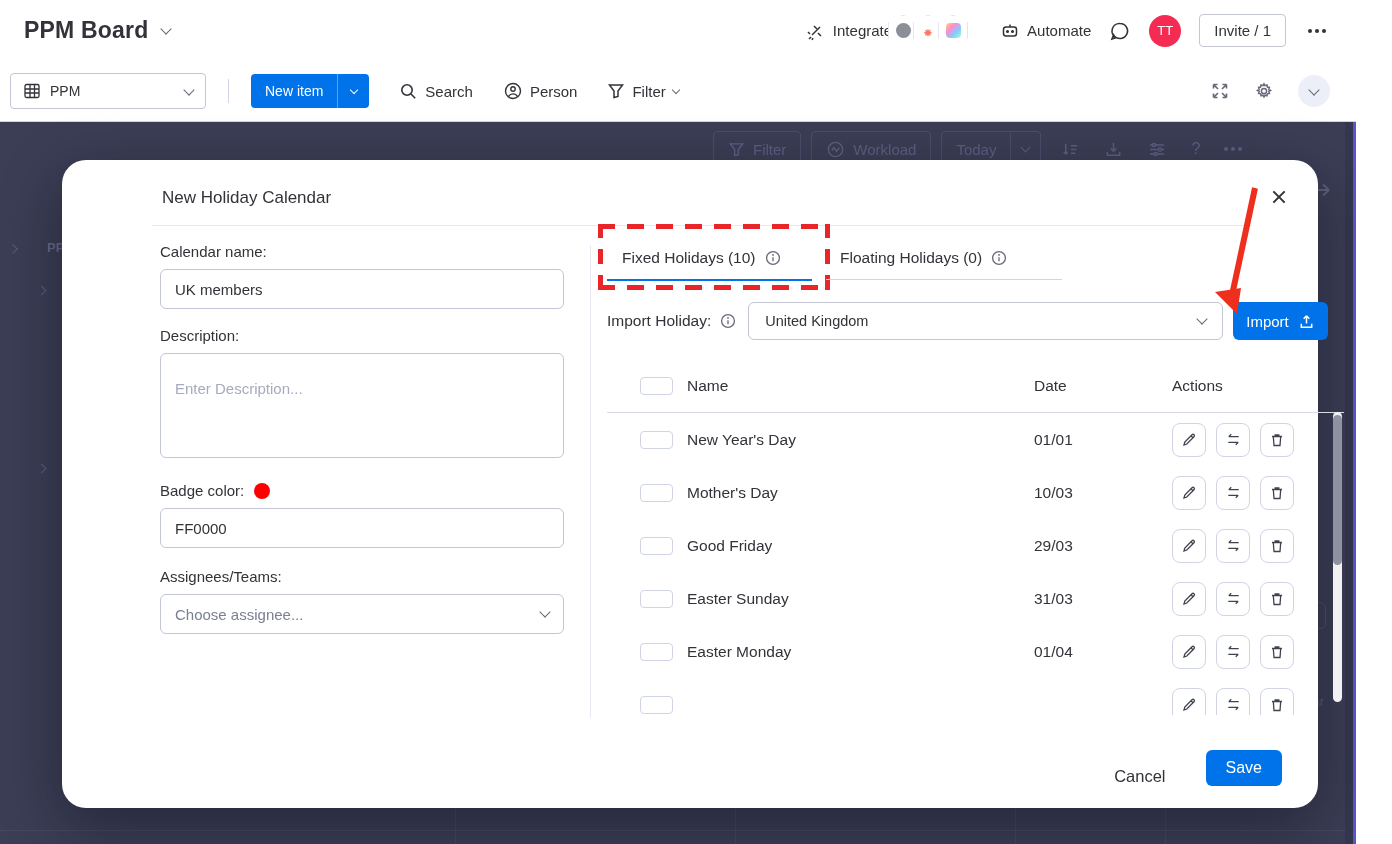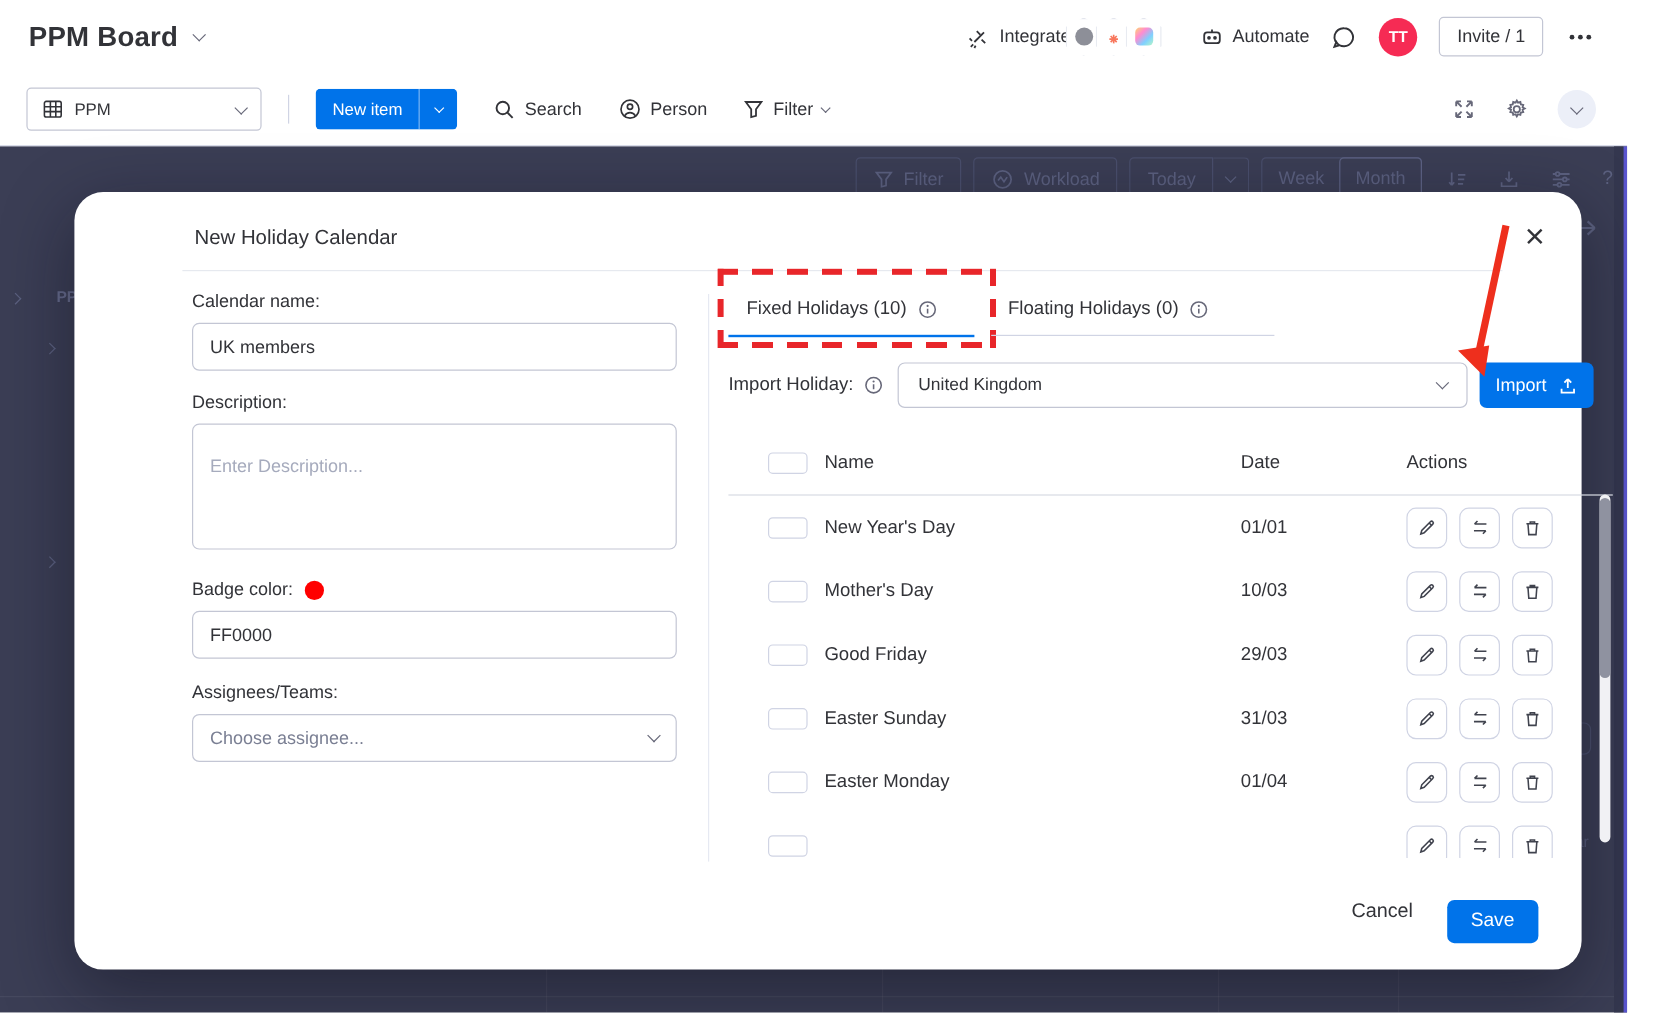--- a/index.html
+++ b/index.html
@@ -17,29 +17,29 @@
   .hdr-item { display:flex; align-items:center; gap:7px; font-size:15px; color:#323338; cursor:pointer; }
   .hexes { display:flex; margin-left:-6px; }
   .hex { width:30px; height:32px; background:#fff; border:1px solid #e3e6ee;
          clip-path:polygon(50% 0,100% 25%,100% 75%,50% 100%,0 75%,0 25%);
          display:flex; align-items:center; justify-content:center; margin-left:-5px; }
   .hex-mailchimp-glyph { width:15px; height:15px; border-radius:50%; background:#8d8f98; }
   .hex-hubspot-glyph  { color:#f8765c; font-size:13px; font-weight:bold; }
   .hex-gradient-glyph { width:15px; height:15px; border-radius:4px;
          background:linear-gradient(135deg,#ffd76e,#ff8bd0,#7ed0ff,#b7f7c6); }
   .avatar { width:32px; height:32px; border-radius:50%; background:#f62b54; color:#fff;
-            display:flex; align-items:center; justify-content:center; font-size:13px; font-weight:bold; }
+            display:flex; align-items:center; justify-content:center; font-size:13px; font-weight:normal; }
   .invite-btn { border:1px solid #c3c6d4; border-radius:4px; padding:7px 14px; font-size:15px;
                 background:#fff; cursor:pointer; color:#323338; }
   .dots { display:flex; gap:3px; cursor:pointer; padding:4px; }
   .dots i { width:4px; height:4px; border-radius:50%; background:#323338; }
 
   
   .hdr2 { position:absolute; top:61px; left:0; right:0; height:61px; background:#fff;
-          border-bottom:1px solid #d0d4e4; display:flex; align-items:center; padding:0 26px 0 22px; }
+          border-bottom:1px solid #d0d4e4; display:flex; align-items:center; padding:0 26px 0 10px; }
   .board-select { width:196px; height:36px; border:1px solid #c3c6d4; border-radius:4px;
                   display:flex; align-items:center; gap:9px; padding:0 12px; cursor:pointer; }
   .board-select .lbl { font-size:14px; }
   .board-select .chev { margin-left:auto; }
   .vdiv { width:1px; height:24px; background:#d0d4e4; margin:0 22px; }
   .newitem { display:flex; height:34px; border-radius:4px; overflow:hidden; cursor:pointer; }
   .newitem .main { background:#0073ea; color:#fff; font-size:14px; display:flex; align-items:center; padding:0 14px; }
   .newitem .arrow { background:#0073ea; border-left:1px solid rgba(255,255,255,.35);
                     display:flex; align-items:center; justify-content:center; width:32px; }
   .newitem .arrow .chev { border-color:#fff; }
@@ -142,21 +142,21 @@
   .col-actions { width:190px; padding-left:18px; }
   .head-divider { height:1px; background:#d8dbe3; margin-top:8px; }
   .list-viewport { height:302px; overflow:hidden; position:relative; }
   .hrow { display:flex; align-items:center; height:53px; font-size:15.5px; color:#323338; }
   .actions { display:flex; gap:10px; }
   .act-btn { width:34px; height:34px; border:1px solid #d0d4e4; border-radius:8px; background:#fff;
              display:flex; align-items:center; justify-content:center; cursor:pointer; color:#40434e; }
   .scrollbar { position:absolute; right:2px; top:44px; width:9px; height:290px; background:#f1f1f4; border-radius:5px; }
   .scroll-thumb { position:absolute; left:0; top:3px; width:9px; height:150px; background:#8f92a0; border-radius:5px; cursor:pointer; }
 
-  .modal-footer { position:absolute; right:36px; bottom:22px; display:flex; align-items:flex-start; gap:28px; }
+  .modal-footer { position:absolute; right:36px; bottom:22px; display:flex; align-items:flex-end; gap:40px; }
   .cancel-btn { font-size:16.5px; color:#323338; cursor:pointer; background:none; border:none; font-family:inherit; }
   .save-btn { background:#0073ea; color:#fff; border:none; border-radius:6px; font-size:16px;
               padding:9px 20px; cursor:pointer; font-family:inherit; }
 
   .red-arrow { position:absolute; left:1075px; top:18px; pointer-events:none; }
 
   .info-ic { flex:none; }
 </style>
 </head>
 <body>
@@ -305,24 +305,20 @@
         </svg>
         <span>Workload</span>
       </div>
       <div style="display:flex;">
         <div class="dim-btn" style="border-radius:4px 0 0 4px;">
           <span>Today</span>
         </div>
         <div class="dim-btn" style="border-radius:0 4px 4px 0; border-left:none; padding:0 11px;">
           <span class="dim-chev" style="margin-top:-3px;"></span>
         </div>
-      </div>
-      <div class="dim-group">
-        <span class="seg">Week</span>
-        <span class="seg active">Month</span>
       </div>
       <div class="dim-icons">
         <svg class="ic" width="19" height="19" viewBox="0 0 20 20" fill="none" stroke="#5c6180" stroke-width="1.5">
           <path d="M5 4 V15 M5 15 l-2.2 -2.5 M5 15 l2.2 -2.5"></path>
             <path d="M10.5 6 H17 M10.5 10 H16 M10.5 14 H15"></path>
         </svg>
         <svg class="ic" width="19" height="19" viewBox="0 0 20 20" fill="none" stroke="#5c6180" stroke-width="1.5">
           <path d="M10 3 V12 M10 12 l-3 -3.2 M10 12 l3 -3.2"></path>
             <path d="M3.5 12.5 V16 H16.5 V12.5"></path>
         </svg>

